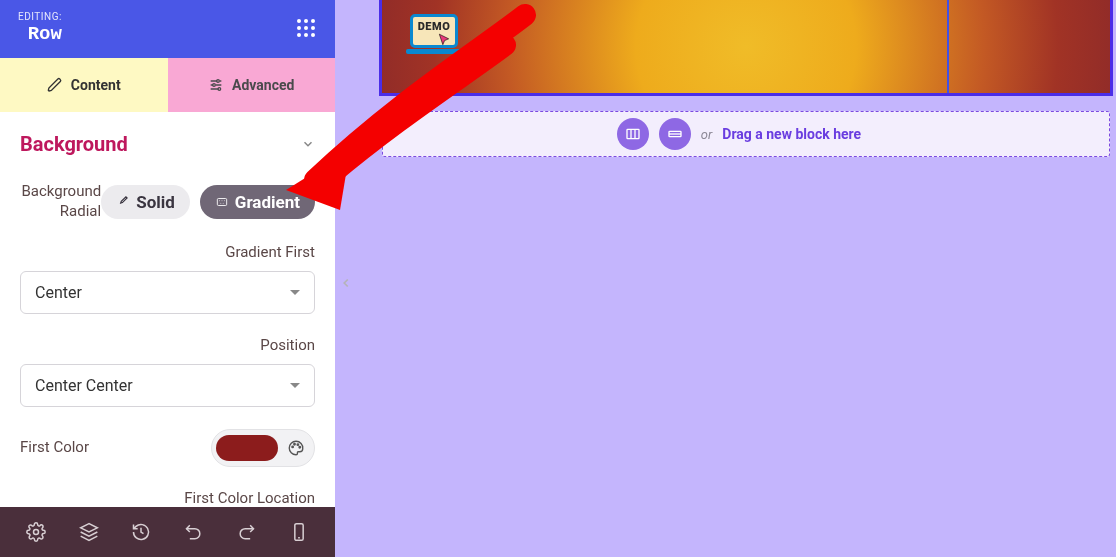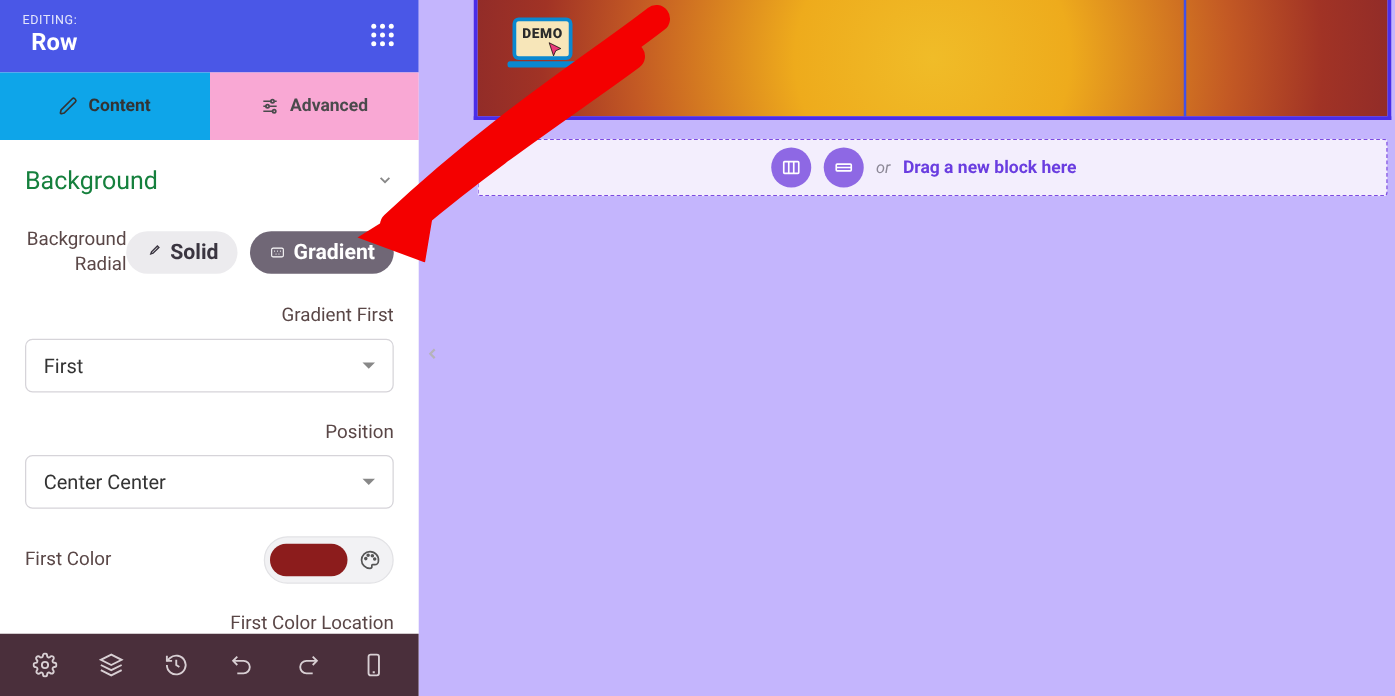--- a/index.html
+++ b/index.html
@@ -39,20 +39,21 @@
     .panel-header .title-wrap { line-height: 1.1; }
     .panel-header .editing-label {
       font-size: 10px;
       letter-spacing: 0.5px;
       opacity: 0.85;
     }
     .panel-header .row-title {
       font-size: 19px;
       font-weight: 700;
       margin-top: 2px;
+      font-family: Liberation Mono, monospace;
     }
     .drag-handle {
       width: 22px;
       height: 22px;
       display: flex;
       flex-wrap: wrap;
       gap: 3px;
       align-content: center;
       justify-content: center;
     }
@@ -75,38 +76,38 @@
       font-size: 14px;
       font-weight: 700;
       color: #333;
       cursor: pointer;
     }
     .tab.inactive {
       background: #f9a8d4;
       color: #4a4a4c;
     }
     .tab.active {
-      background: #0ea5e9;
+      background: #fef9c3;
     }
     .panel-body {
       flex: 1;
       padding: 20px 20px 0;
       overflow: hidden;
       position: relative;
     }
     .section-header {
       display: flex;
       align-items: center;
       justify-content: space-between;
       margin-bottom: 26px;
     }
     .section-title {
       font-size: 20px;
-      font-weight: 400;
-      color: #15803d;
+      font-weight: 700;
+      color: #be185d;
     }
     .chevron-down {
       width: 14px;
       height: 14px;
       color: #888;
     }
     .field-row {
       display: flex;
       align-items: center;
       justify-content: space-between;
@@ -421,21 +422,21 @@
               <circle cx="14" cy="14" r="0.8"></circle>
           </svg>
           <span>Gradient</span>
         </div>
       </div>
     </div>
 
     <div class="select-wrap">
       <div class="select-label">Gradient First</div>
       <div class="select">
-        <span>First</span>
+        <span>Center</span>
         <span class="caret"></span>
       </div>
     </div>
 
     <div class="select-wrap">
       <div class="select-label">Position</div>
       <div class="select">
         <span>Center Center</span>
         <span class="caret"></span>
       </div>

